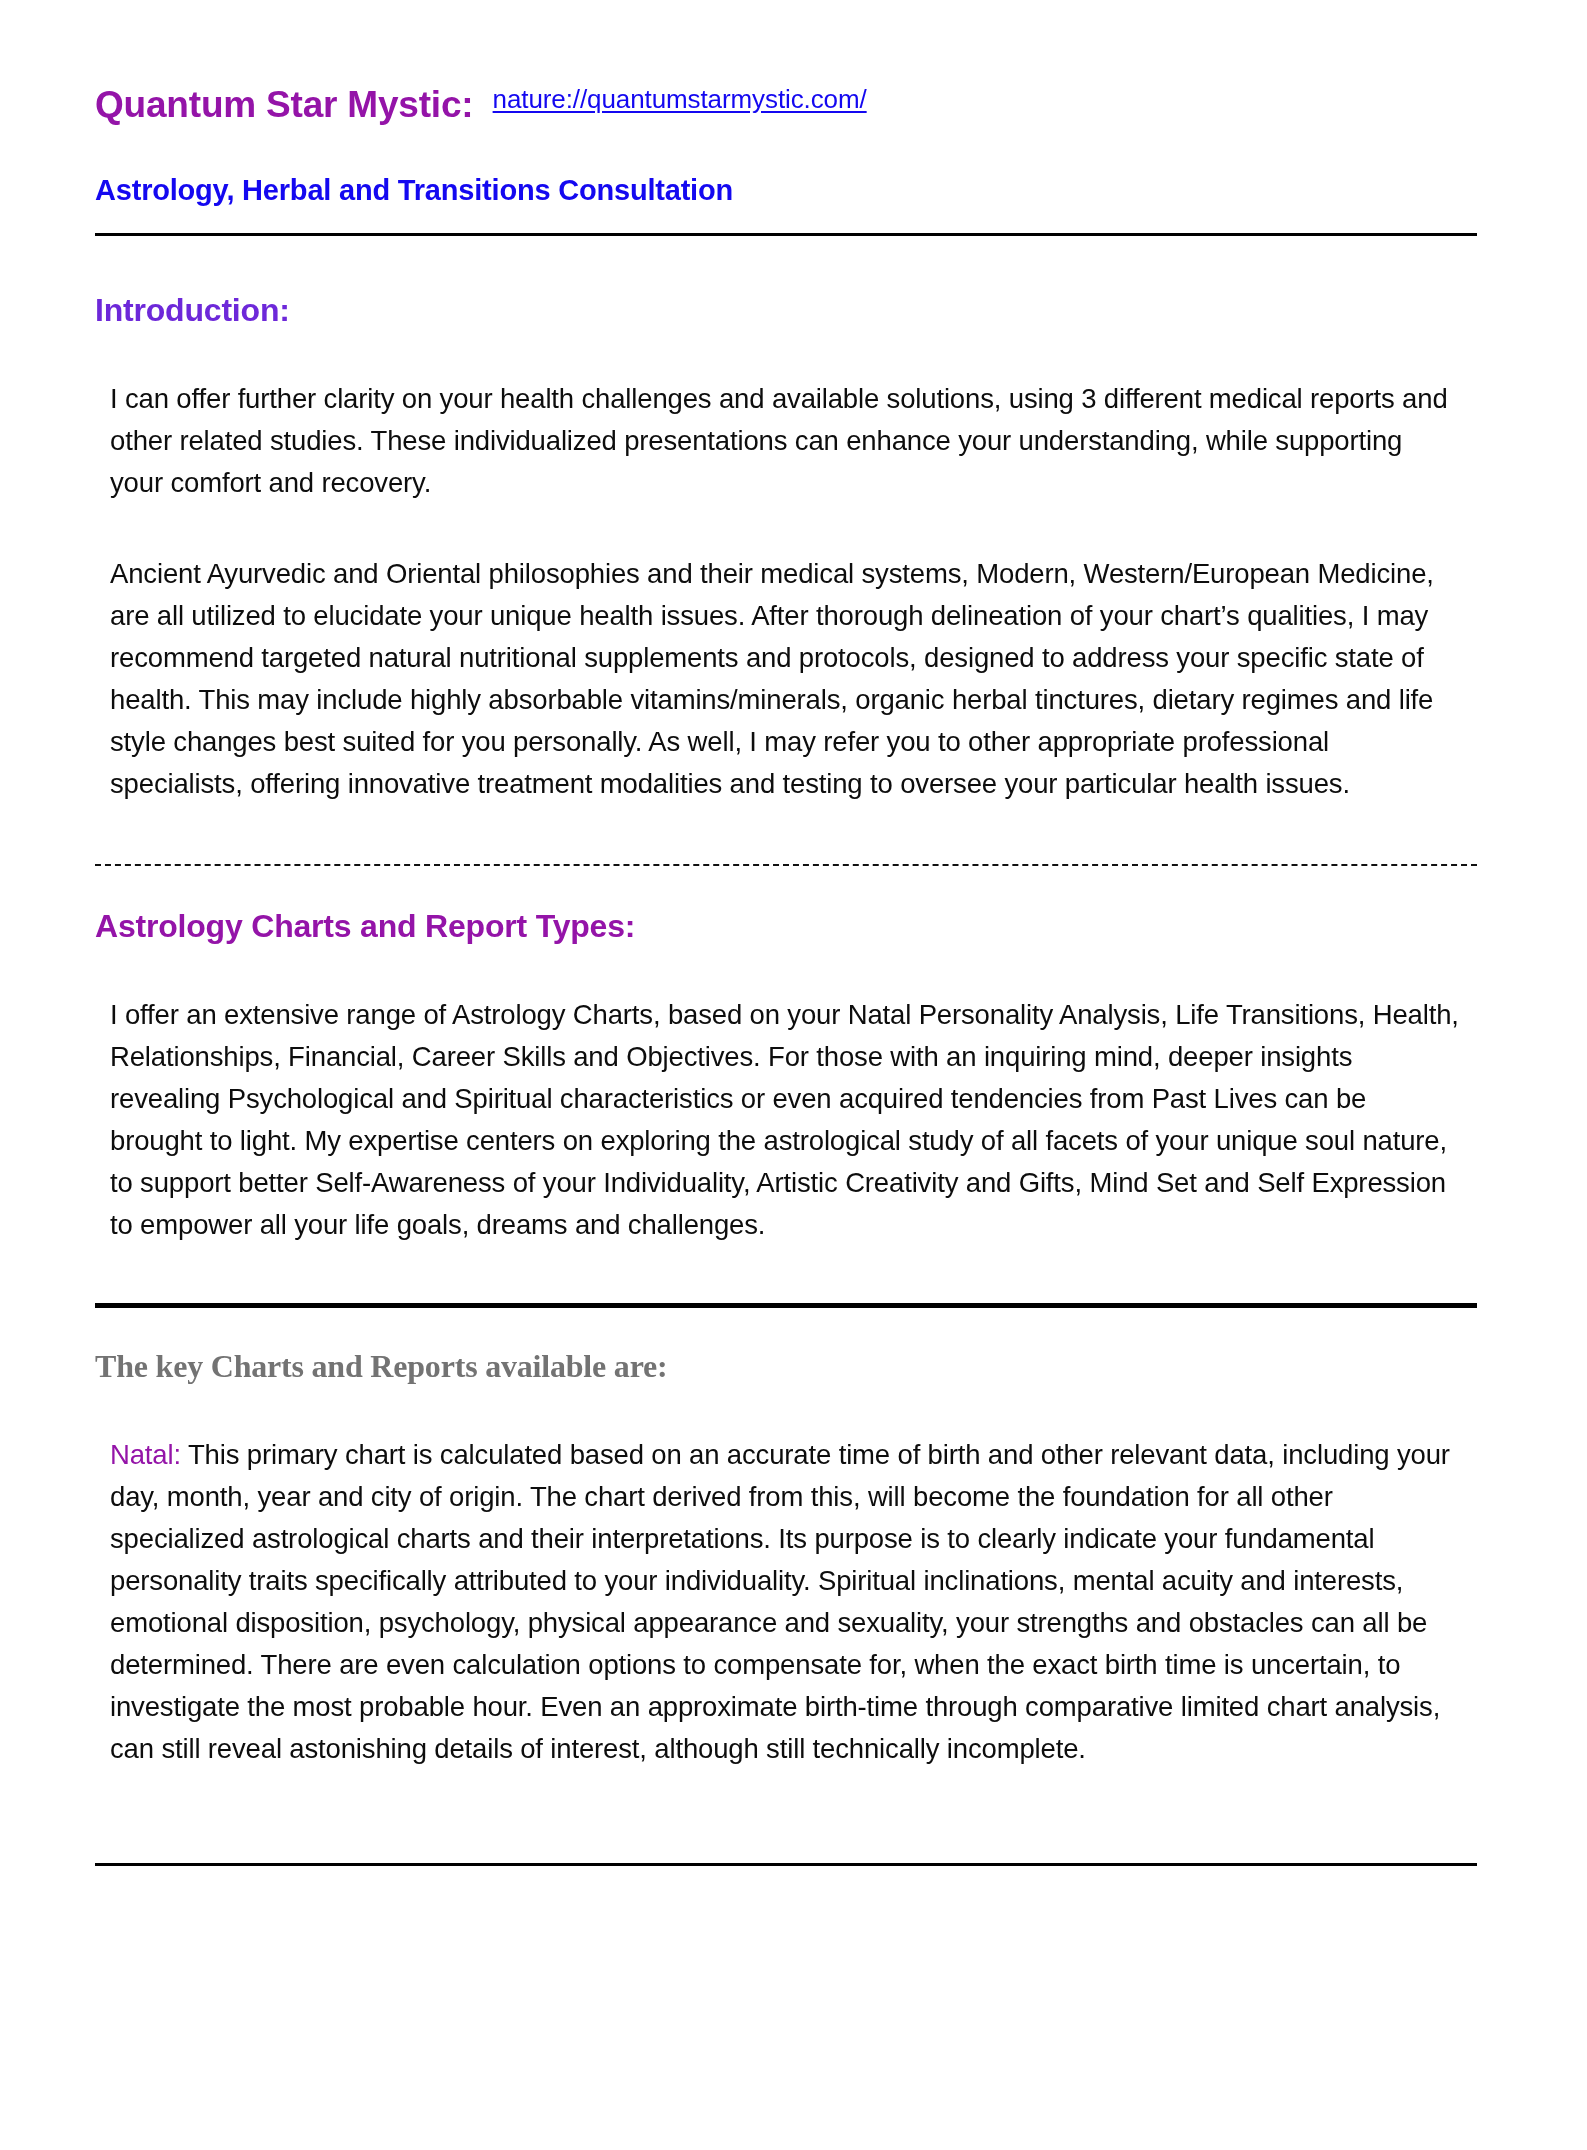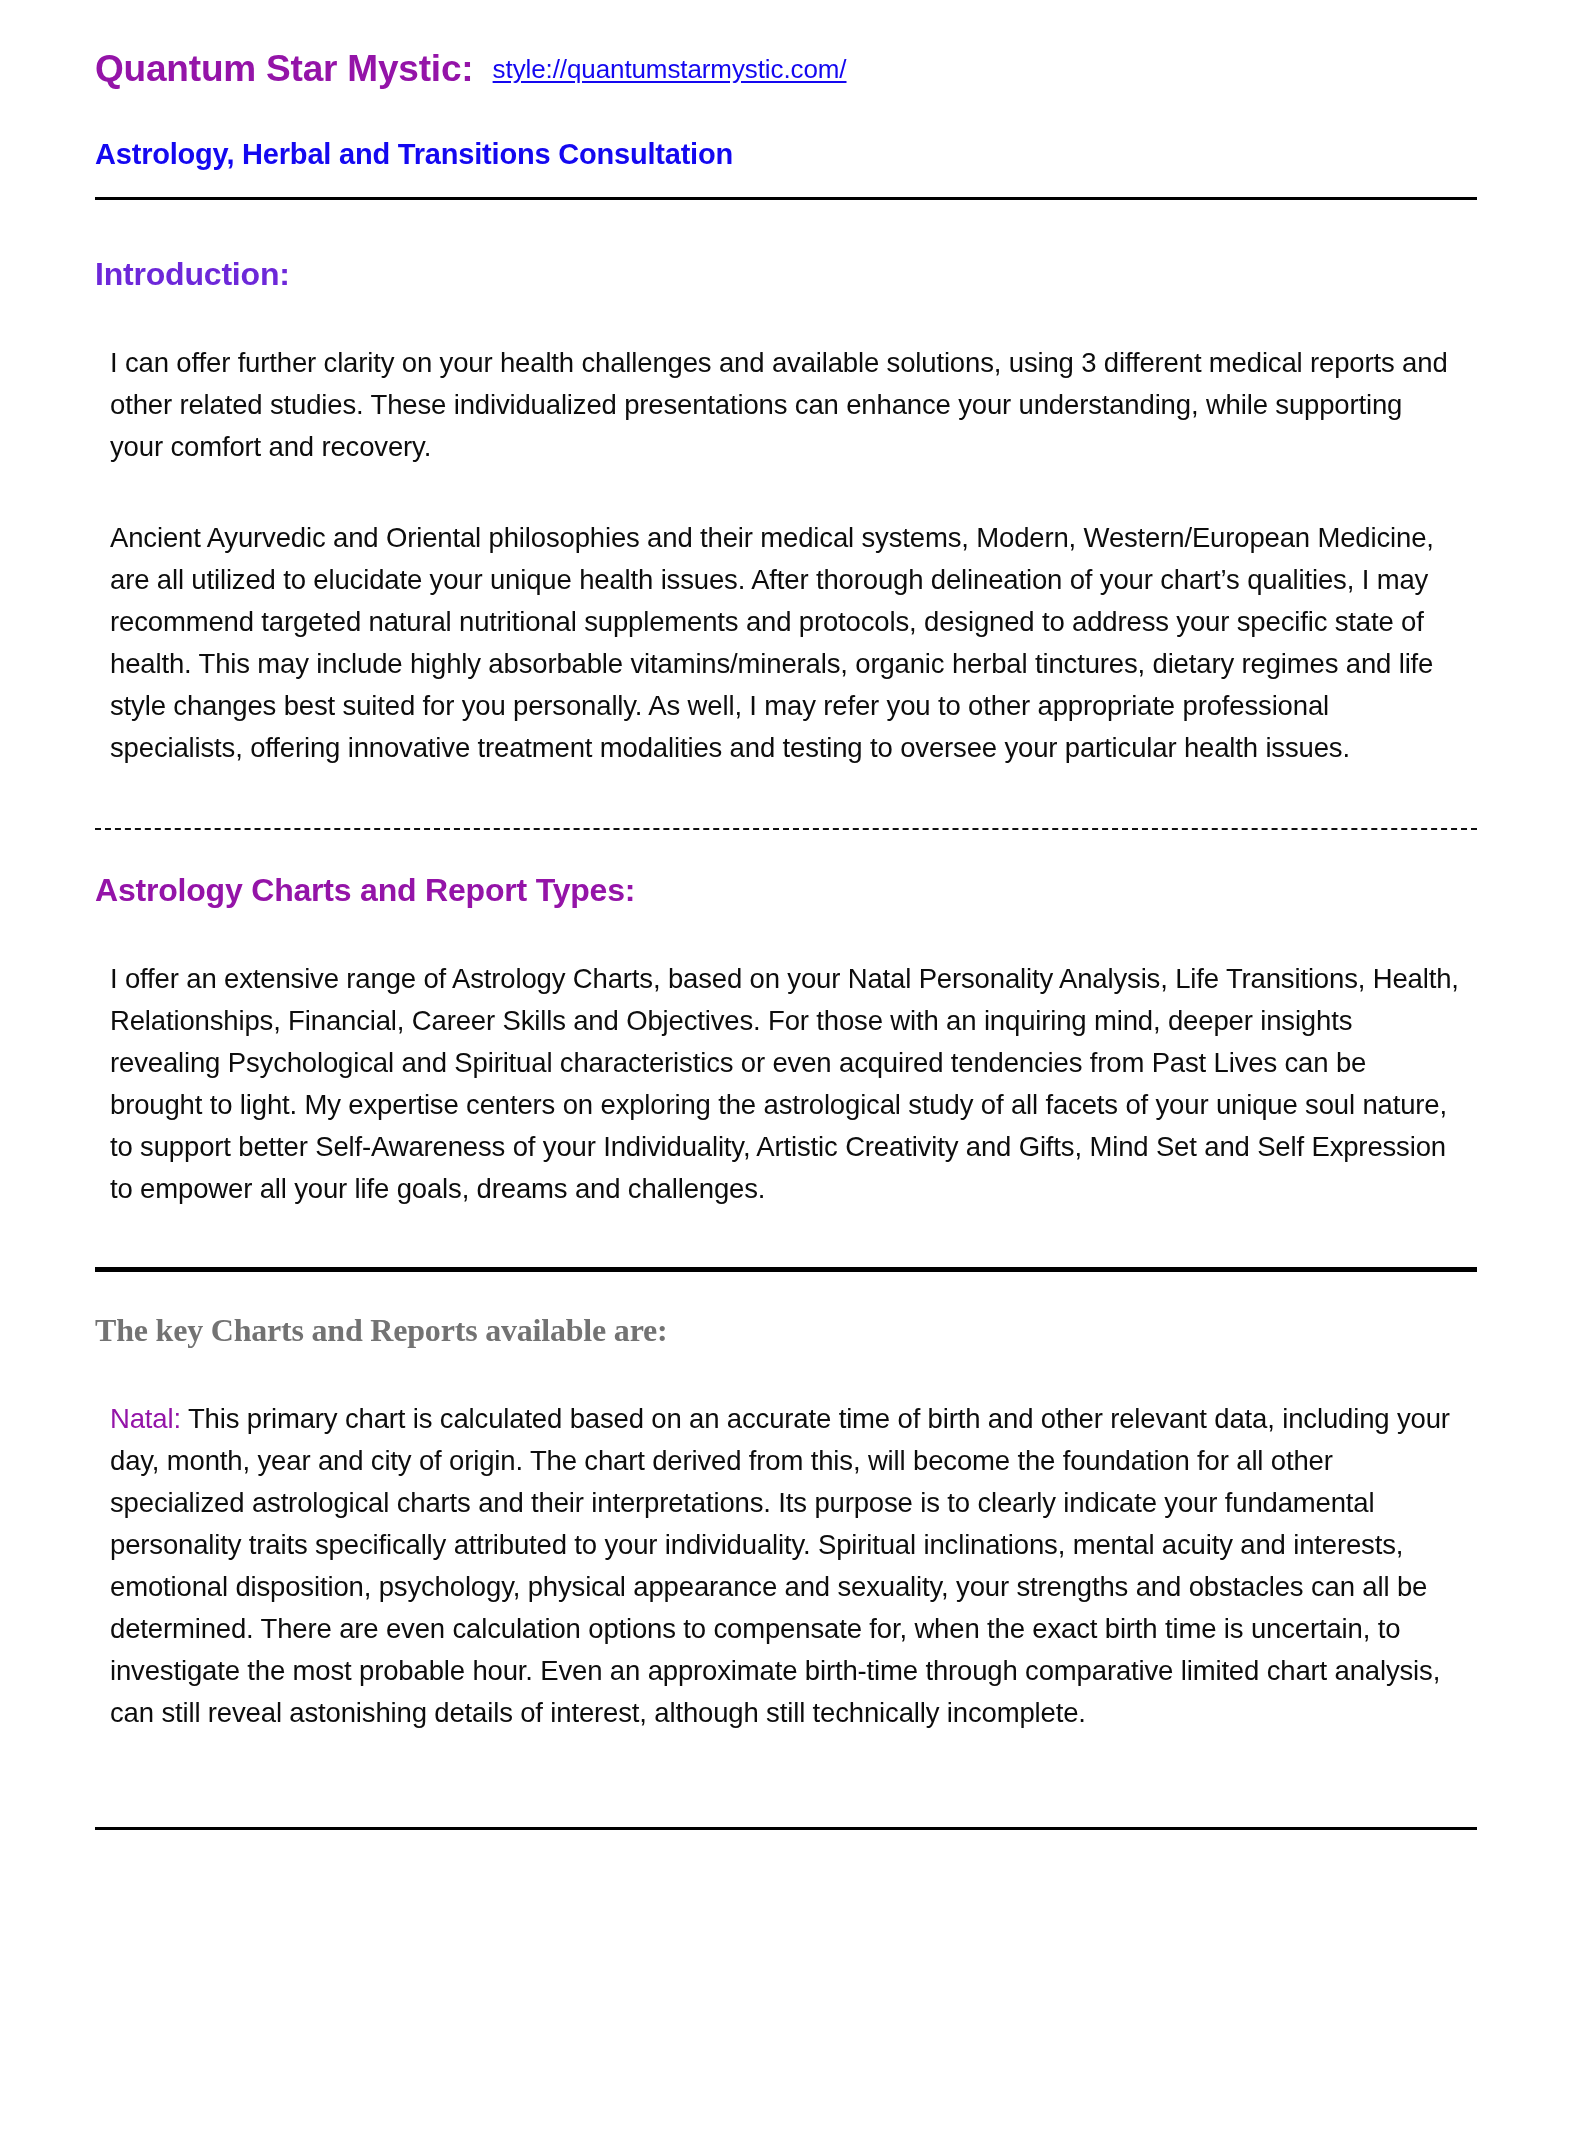--- a/index.html
+++ b/index.html
@@ -20,23 +20,24 @@
     width: 1587px;
     height: 2150px;
     background: #ffffff;
     box-sizing: border-box;
     padding: 0 110px 0 95px;
   }
 
   
   .masthead {
     display: flex;
-    align-items: center;
+    align-items: flex-start;
     padding-top: 48px;
     white-space: nowrap;
+    margin-top: 36px;
   }
   .brand {
     font-size: 37px;
     font-weight: bold;
     color: #9414a8;
     letter-spacing: -0.2px;
   }
   .brand-colon {
     font-size: 37px;
     font-weight: bold;
@@ -112,21 +113,21 @@
   .sp-before-bottom { height: 52px; }
 </style>
 </head>
 <body>
 
 <div class="page">
 
   <div class="masthead">
     <span class="brand">Quantum Star Mystic</span>
       <span class="brand-colon">:</span>
-    <a class="site-url" href="#">style://quantumstarmystic.com/</a>
+    <a class="site-url" href="#">nature://quantumstarmystic.com/</a>
   </div>
 
   <div class="subtitle">Astrology, Herbal and Transitions Consultation</div>
 
   <hr class="rule-solid-thin">
 
   <div class="sp-intro-head"></div>
 
   <h2 class="section-heading h-navy">Introduction:</h2>
 

